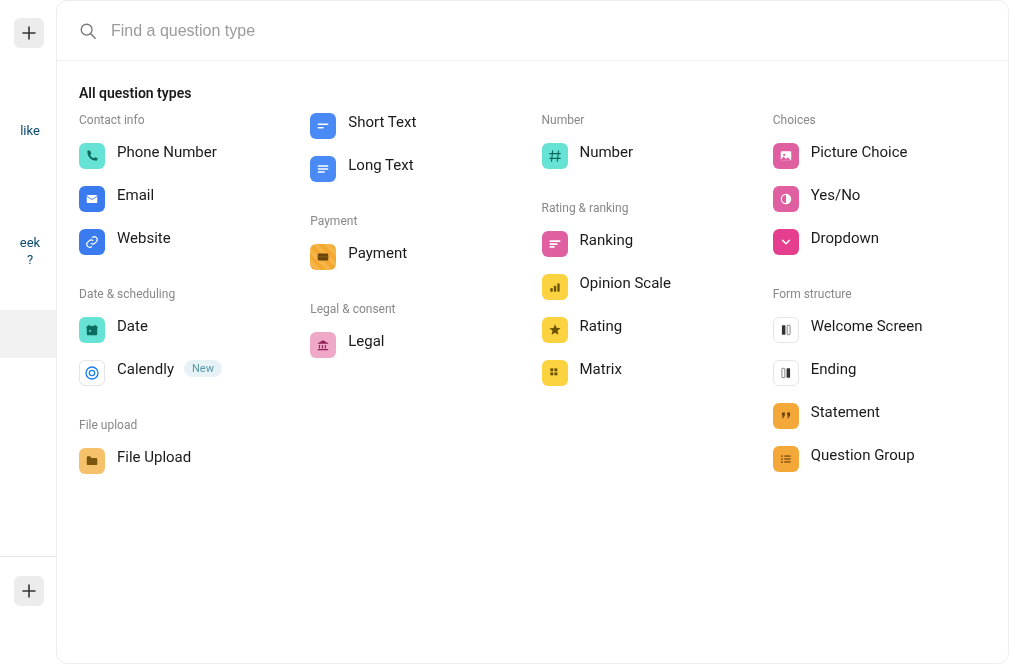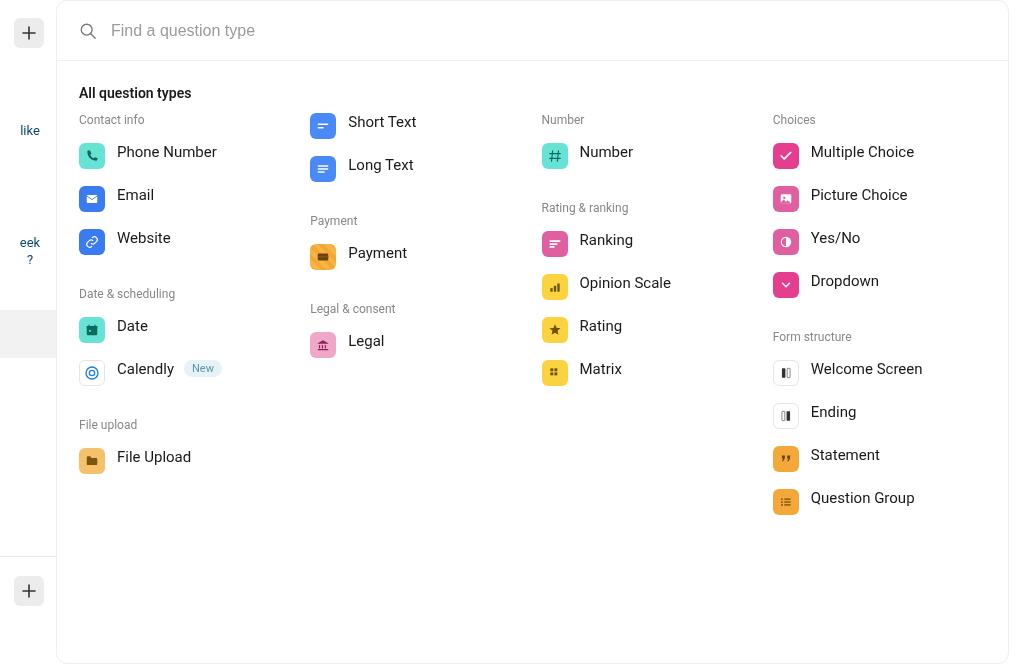--- a/index.html
+++ b/index.html
@@ -397,28 +397,20 @@
                   <rect x="11" y="11" width="5" height="5" fill="currentColor"></rect>
                 </svg>
             </div>
             <span class="type-label">Matrix</span>
           </div>
         </div>
 
         <div class="col">
           <div class="group-header">Choices</div>
 
-          <div class="type-item">
-            <div class="type-icon bg-pink">
-              <svg width="14" height="14" viewBox="0 0 24 24">
-                  <path d="M4 12l5 5L20 6" stroke="currentColor" stroke-width="3" fill="none" stroke-linecap="round" stroke-linejoin="round"></path>
-                </svg>
-            </div>
-            <span class="type-label">Multiple Choice</span>
-          </div>
 
           <div class="type-item">
             <div class="type-icon bg-pink-md">
               <svg width="14" height="14" viewBox="0 0 24 24">
                   <rect x="3" y="4" width="18" height="16" rx="2" fill="currentColor"></rect>
                   <circle cx="9" cy="10" r="2" fill="#e05fa0"></circle>
                   <path d="M3 18l5-5 4 4 3-3 6 6H3z" fill="#e05fa0"></path>
                 </svg>
             </div>
             <span class="type-label">Picture Choice</span>

